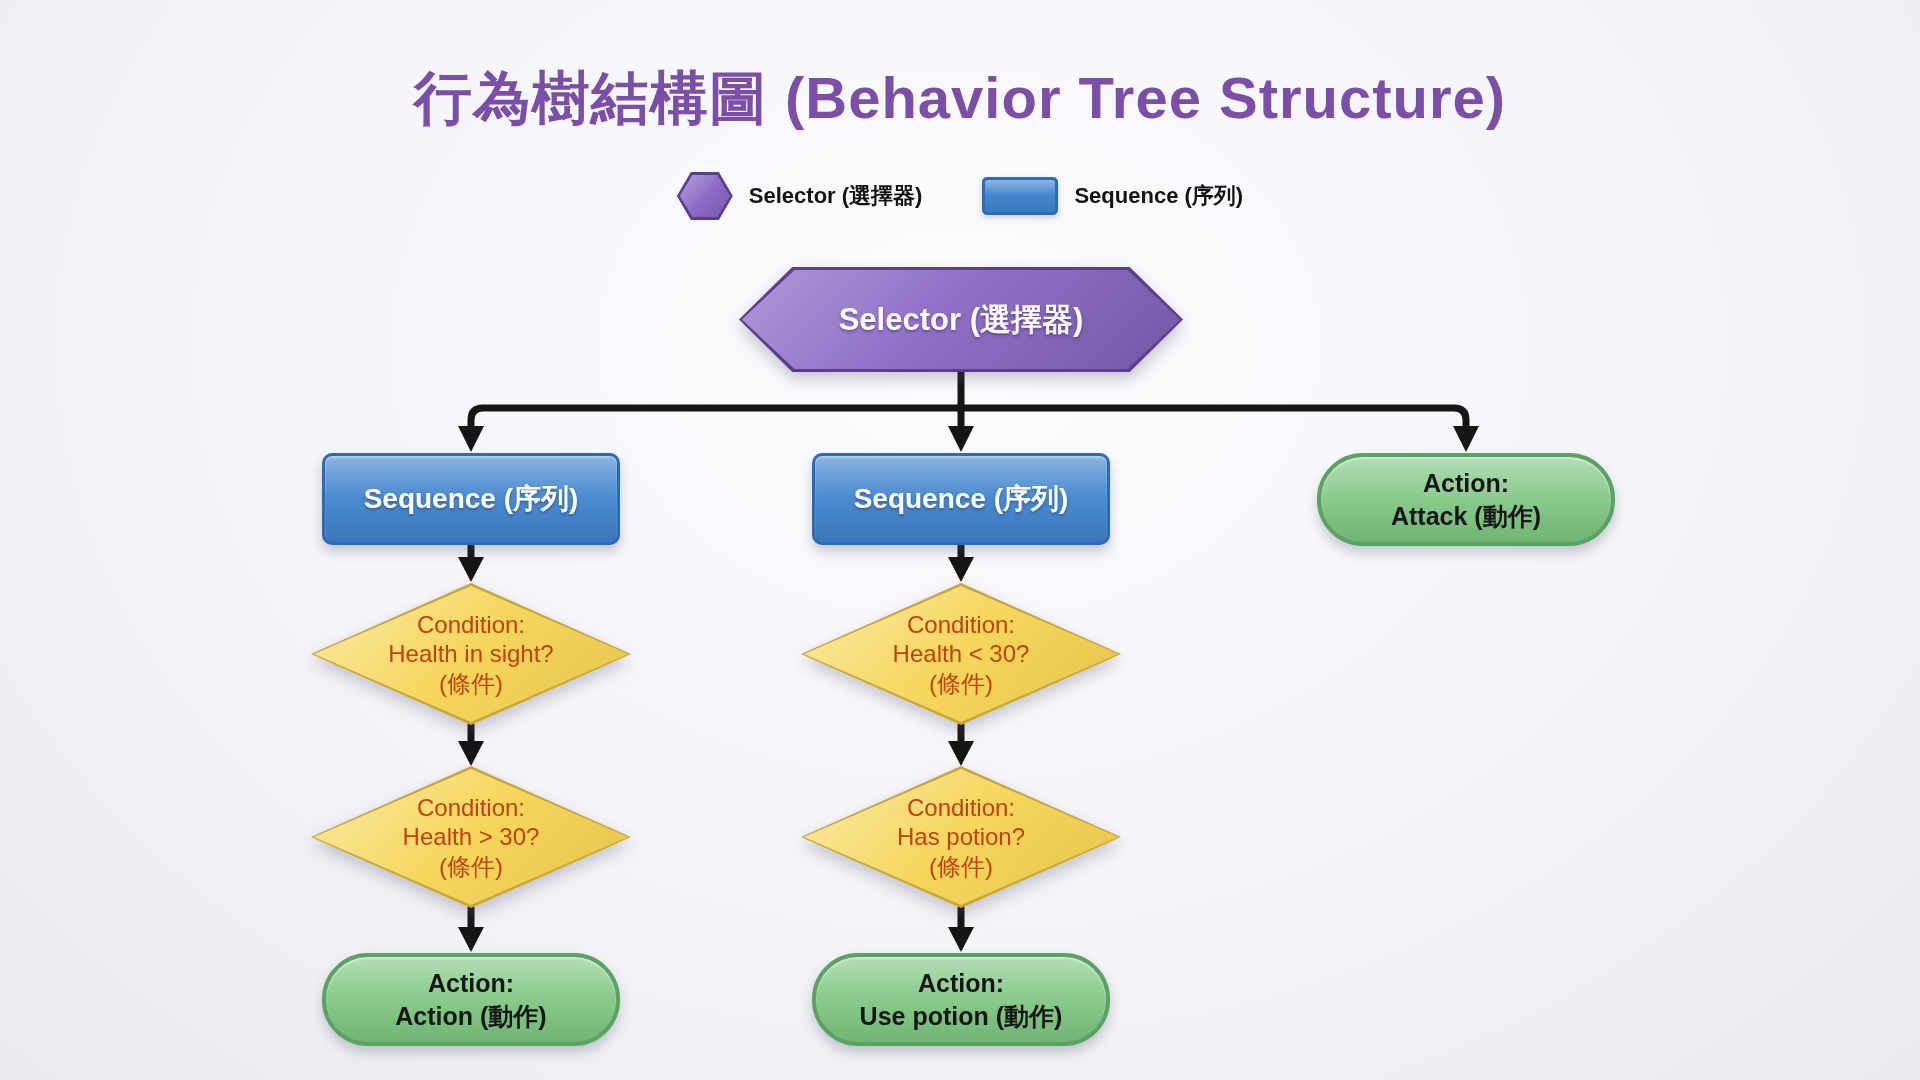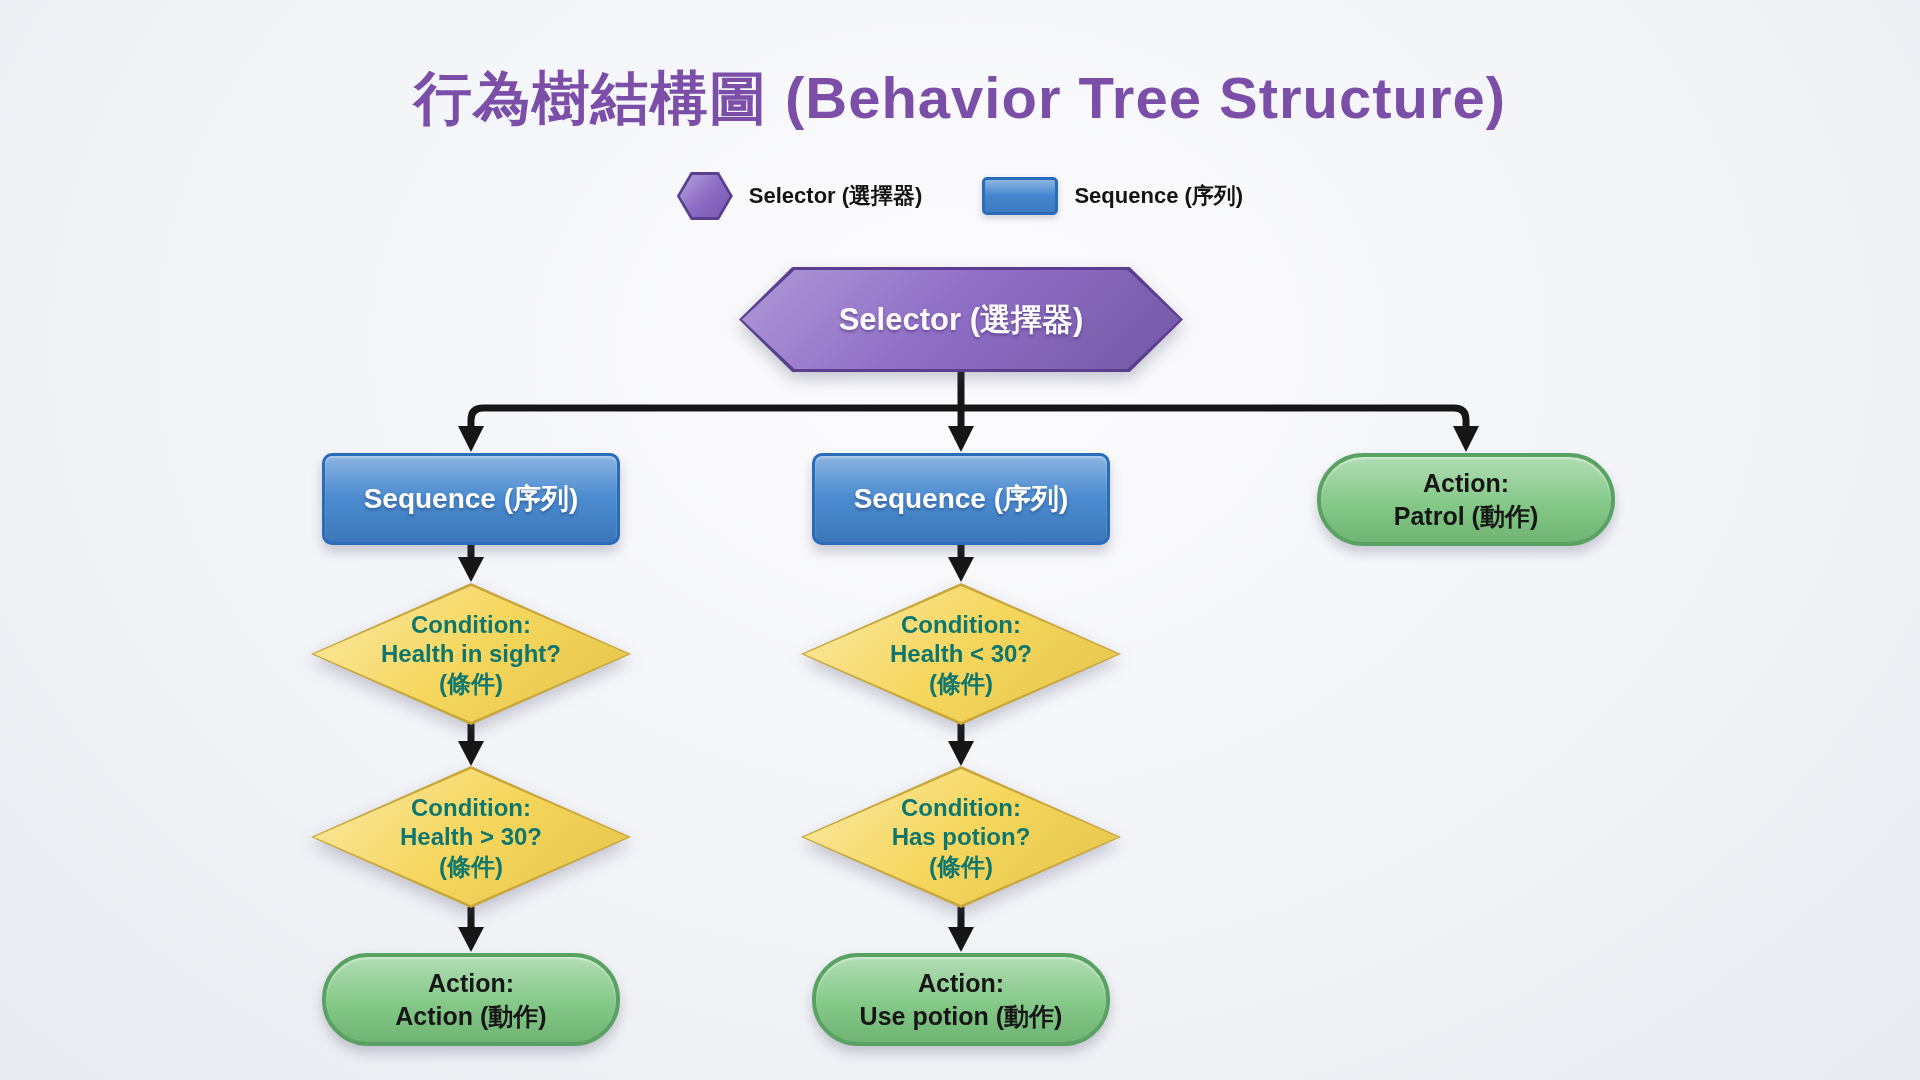--- a/index.html
+++ b/index.html
@@ -72,22 +72,22 @@
     box-shadow:0 7px 12px rgba(80,80,110,.28), inset 0 2px 2px rgba(255,255,255,.35);
     color:#fff;font-size:28px;font-weight:700;
     text-shadow:0 2px 3px rgba(20,40,80,.4);}
 
   .diamond-wrap{filter:drop-shadow(0 7px 8px rgba(80,80,110,.30));}
   .diamond-outer{position:absolute;inset:0;background:var(--condition-border);
     clip-path:polygon(50% 0,100% 50%,50% 100%,0 50%);}
   .diamond-inner{position:absolute;inset:3px;
     clip-path:polygon(50% 0,100% 50%,50% 100%,0 50%);
     background:linear-gradient(135deg,rgba(255,255,255,.50),rgba(255,255,255,.08) 50%,rgba(0,0,0,.07)),var(--condition-fill);}
-  .diamond-text{position:relative;z-index:2;color:#0f766e;font-size:24px;
-    font-weight:700;line-height:1.22;}
+  .diamond-text{position:relative;z-index:2;color:#c2410c;font-size:24px;
+    font-weight:400;line-height:1.22;}
 
   .pill{border-radius:46px;border:4px solid var(--action-border);
     background:linear-gradient(180deg,rgba(255,255,255,.42),rgba(255,255,255,.08) 55%,rgba(0,0,0,.08)),var(--action-fill);
     box-shadow:0 7px 12px rgba(80,80,110,.28), inset 0 2px 2px rgba(255,255,255,.4);
     color:#161616;font-size:25px;font-weight:700;line-height:1.3;text-align:right;}
 </style>
 </head>
 <body>
 
 <div class="canvas">
@@ -190,16 +190,16 @@
     </div>
   </div>
 
   <div class="node pill" style="left:812px;top:937px;width:298px;height:93px;">
     <div>Action:</div>
     <div>Use potion (動作)</div>
   </div>
 
   <div class="node pill" style="left:1317px;top:437px;width:298px;height:93px;">
     <div>Action:</div>
-    <div>Patrol (動作)</div>
+    <div>Attack (動作)</div>
   </div>
 
 </div>
 
 </body></html>

